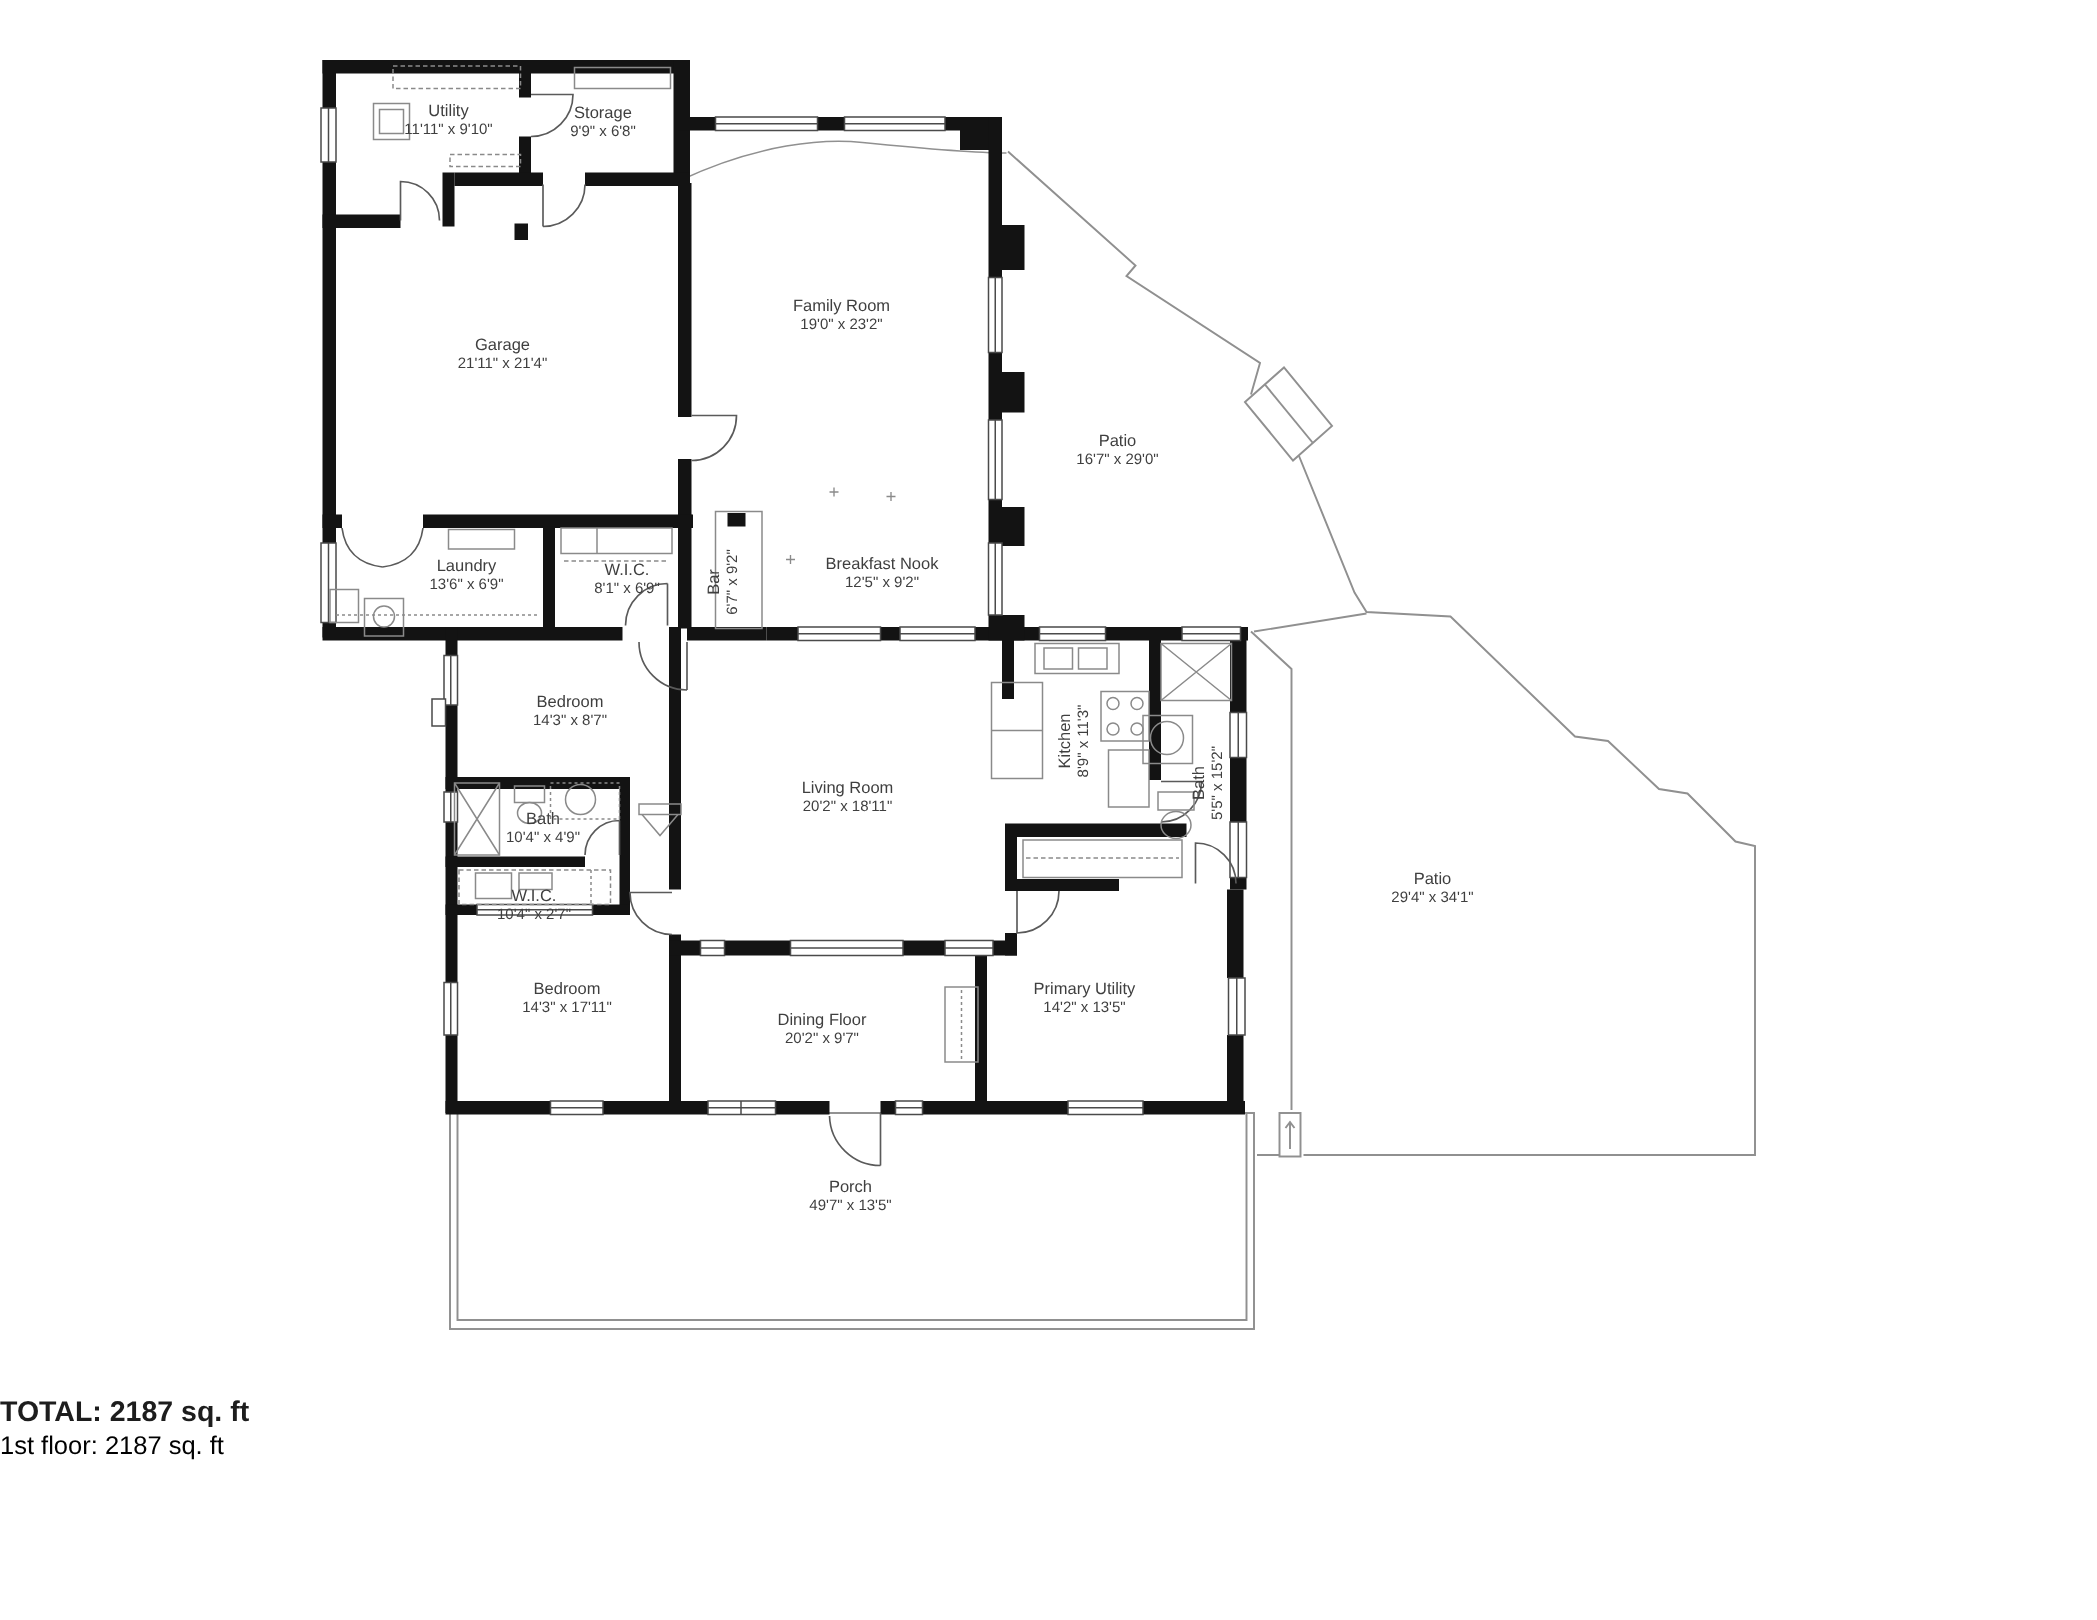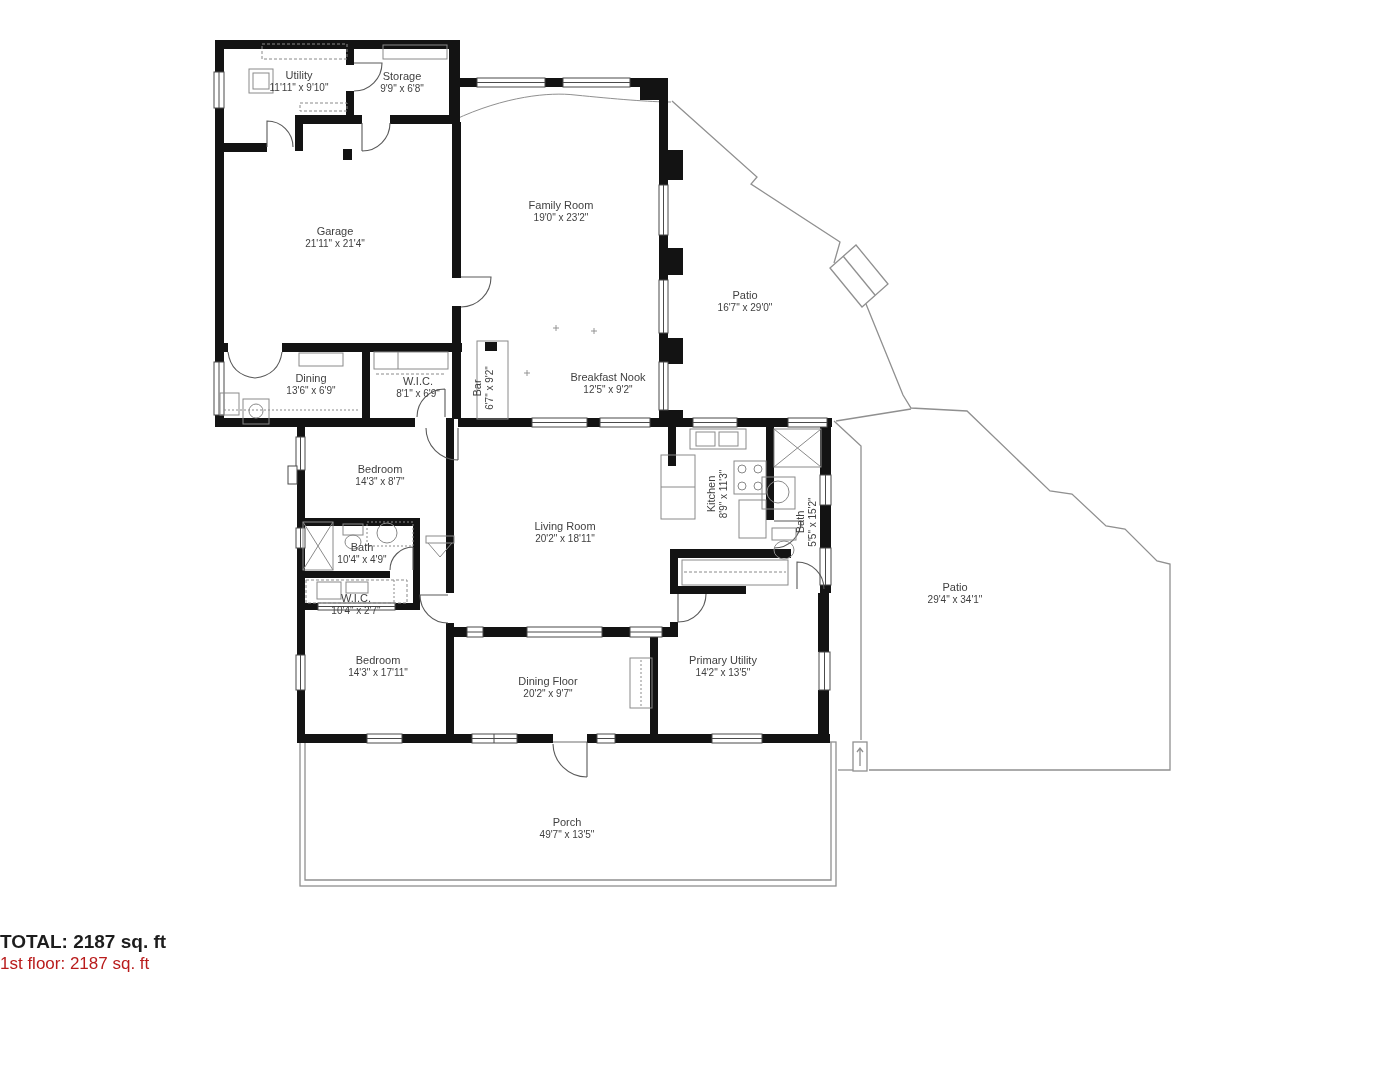--- a/index.html
+++ b/index.html
@@ -6,21 +6,21 @@
   .canvas{position:relative;width:1398px;height:1080px;background:#fff;overflow:hidden;
           font-family:"Liberation Sans","DejaVu Sans",sans-serif;}
   .plan-svg{position:absolute;left:0;top:0;}
   .room-label{position:absolute;transform:translate(-50%,-50%);text-align:center;
               color:#3f3f3f;white-space:nowrap;line-height:12.5px;pointer-events:none;}
   .room-label .rname{font-size:11px;display:block;}
   .room-label .dims{font-size:10px;display:block;}
   .room-label.vert{transform:translate(-50%,-50%) rotate(-90deg);}
   .footer{position:absolute;left:0;top:930px;width:100%;text-align:left;color:#1d1d1d;}
   .footer .total{font-size:19px;font-weight:bold;line-height:23px;}
-  .footer .line{font-size:17px;line-height:22px;color:#b91c1c;}
+  .footer .line{font-size:17px;line-height:22px;color:#000000;}
   .footer .disclaimer{font-size:10.5px;margin-top:14px;color:#333;}
 </style>
 </head>
 <body>
 
 <div class="canvas">
 
   <svg class="plan-svg" width="1398" height="1080" viewBox="0 0 1398 1080">
 
     <g stroke="#909090" stroke-width="1.3" fill="none">
@@ -330,32 +330,32 @@
     </div>
   <div class="room-label" style="left:561px;top:211px">
       <span class="rname">Family Room</span>
       <span class="dims">19'0" x 23'2"</span>
     </div>
   <div class="room-label" style="left:745px;top:301px">
       <span class="rname">Patio</span>
       <span class="dims">16'7" x 29'0"</span>
     </div>
   <div class="room-label" style="left:311px;top:384px">
-      <span class="rname">Dining</span>
+      <span class="rname">Laundry</span>
       <span class="dims">13'6" x 6'9"</span>
     </div>
   <div class="room-label" style="left:418px;top:387px">
       <span class="rname">W.I.C.</span>
       <span class="dims">8'1" x 6'9"</span>
     </div>
   <div class="room-label vert" style="left:483px;top:388px">
       <span class="rname">Bar</span>
       <span class="dims">6'7" x 9'2"</span>
     </div>
-  <div class="room-label" style="left:608px;top:383px">
+  <div class="room-label" style="left:588px;top:383px">
       <span class="rname">Breakfast Nook</span>
       <span class="dims">12'5" x 9'2"</span>
     </div>
   <div class="room-label" style="left:380px;top:475px">
       <span class="rname">Bedroom</span>
       <span class="dims">14'3" x 8'7"</span>
     </div>
   <div class="room-label vert" style="left:717px;top:494px">
       <span class="rname">Kitchen</span>
       <span class="dims">8'9" x 11'3"</span>
@@ -385,21 +385,21 @@
       <span class="dims">20'2" x 9'7"</span>
     </div>
   <div class="room-label" style="left:723px;top:666px">
       <span class="rname">Primary Utility</span>
       <span class="dims">14'2" x 13'5"</span>
     </div>
   <div class="room-label" style="left:955px;top:593px">
       <span class="rname">Patio</span>
       <span class="dims">29'4" x 34'1"</span>
     </div>
-  <div class="room-label" style="left:567px;top:828px">
+  <div class="room-label" style="left:567px;top:798px">
       <span class="rname">Porch</span>
       <span class="dims">49'7" x 13'5"</span>
     </div>
 
   <div class="footer">
     <div class="total">TOTAL: 2187 sq. ft</div>
     <div class="line">1st floor: 2187 sq. ft</div>
   </div>
 
 </div>

